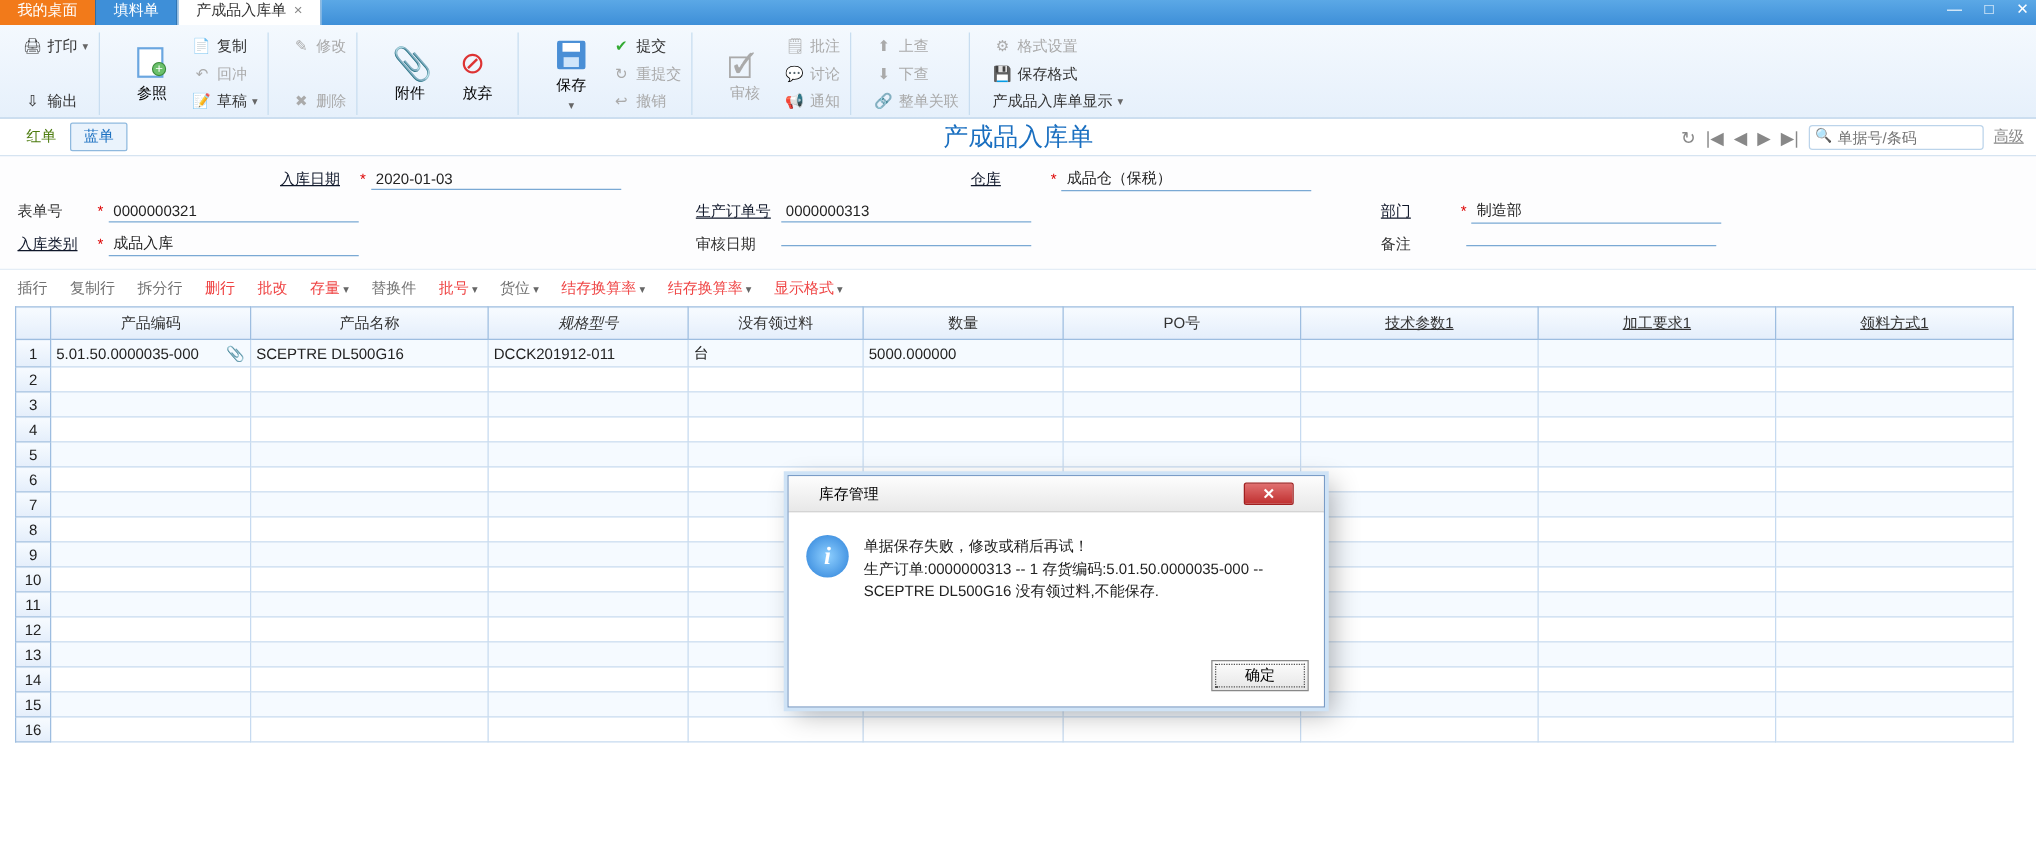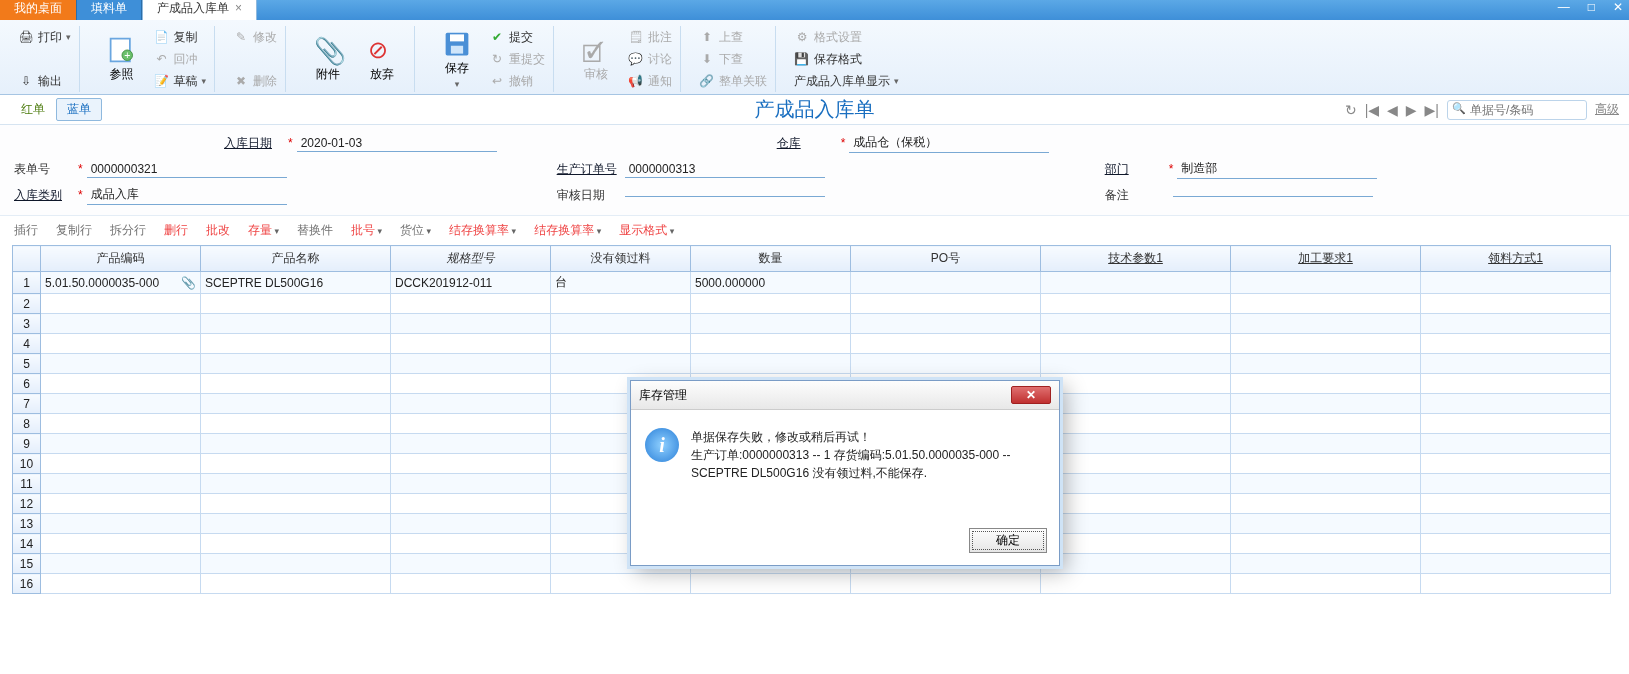--- a/index.html
+++ b/index.html
@@ -63,21 +63,21 @@
 .col-name { width: 190px; }
 .col-spec { width: 160px; font-style: italic; }
 .col-unit { width: 140px; }
 .col-qty { width: 160px; text-align: right; }
 .col-po { width: 190px; }
 .col-ex { width: 190px; text-decoration: underline; }
 .attach-ico { float: right; color: #888; }
 
 
 .dialog { position: absolute; left: 630px; top: 380px; width: 430px; background: #f0f0f0; border: 1px solid #7a9cc6; box-shadow: 0 0 0 3px #cfe3f6, 6px 6px 20px rgba(0,0,0,.3); }
-.dlg-tit { background: linear-gradient(#fdfdfd,#e8e8e8); padding: 5px 8px; display: flex; align-items: center; border-bottom: 1px solid #ccc; }
+.dlg-tit { background: linear-gradient(#fdfdfd,#e8e8e8); padding: 5px 24px; display: flex; align-items: center; border-bottom: 1px solid #ccc; }
 .dlg-close { margin-left: auto; background: linear-gradient(#e07070,#c03030); color: #fff; padding: 1px 14px; border-radius: 2px; cursor: pointer; font-weight: bold; border: 1px solid #a02020; }
 .dlg-body { display: flex; padding: 18px 14px 10px 14px; gap: 12px; background: #fff; min-height: 110px; }
 .dlg-ico { width: 34px; height: 34px; border-radius: 50%; background: radial-gradient(#8fd0ff,#2a7fd8); color: #fff; display: flex; align-items: center; justify-content: center; font-size: 20px; flex: 0 0 34px; font-style: italic; font-weight: bold; font-family: Georgia, serif; }
 .dlg-text { color: #222; line-height: 1.5; }
 .dlg-foot { padding: 8px 12px 12px 20px; text-align: right; background: #fff; }
 .dlg-ok { padding: 3px 26px; border: 1px solid #888; background: linear-gradient(#fdfdfd,#e6e6e6); cursor: pointer; outline: 1px dotted #555; outline-offset: -4px; }
 </style>
 </head>
 <body>
 

